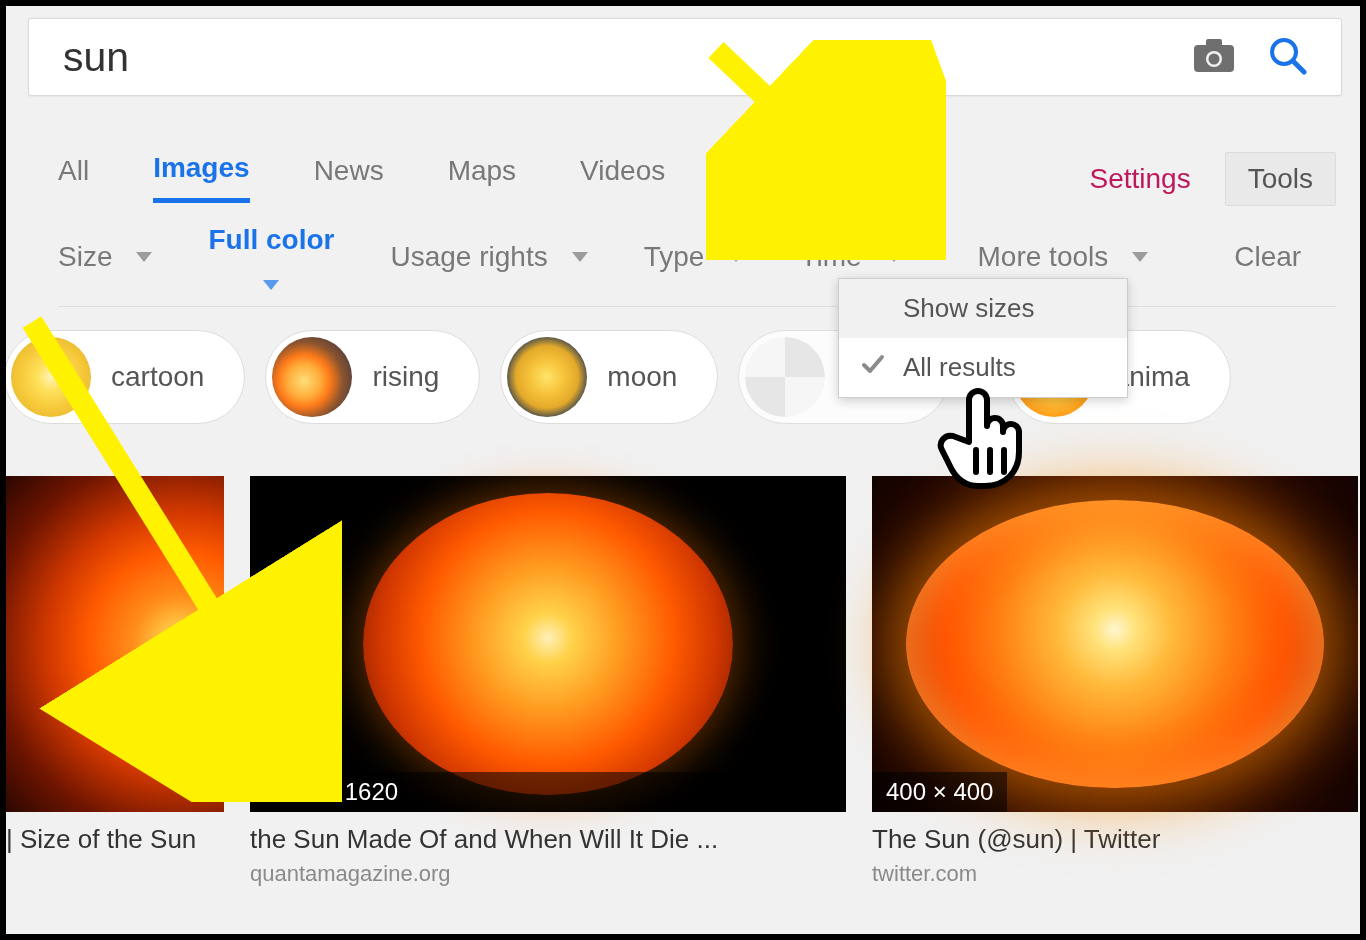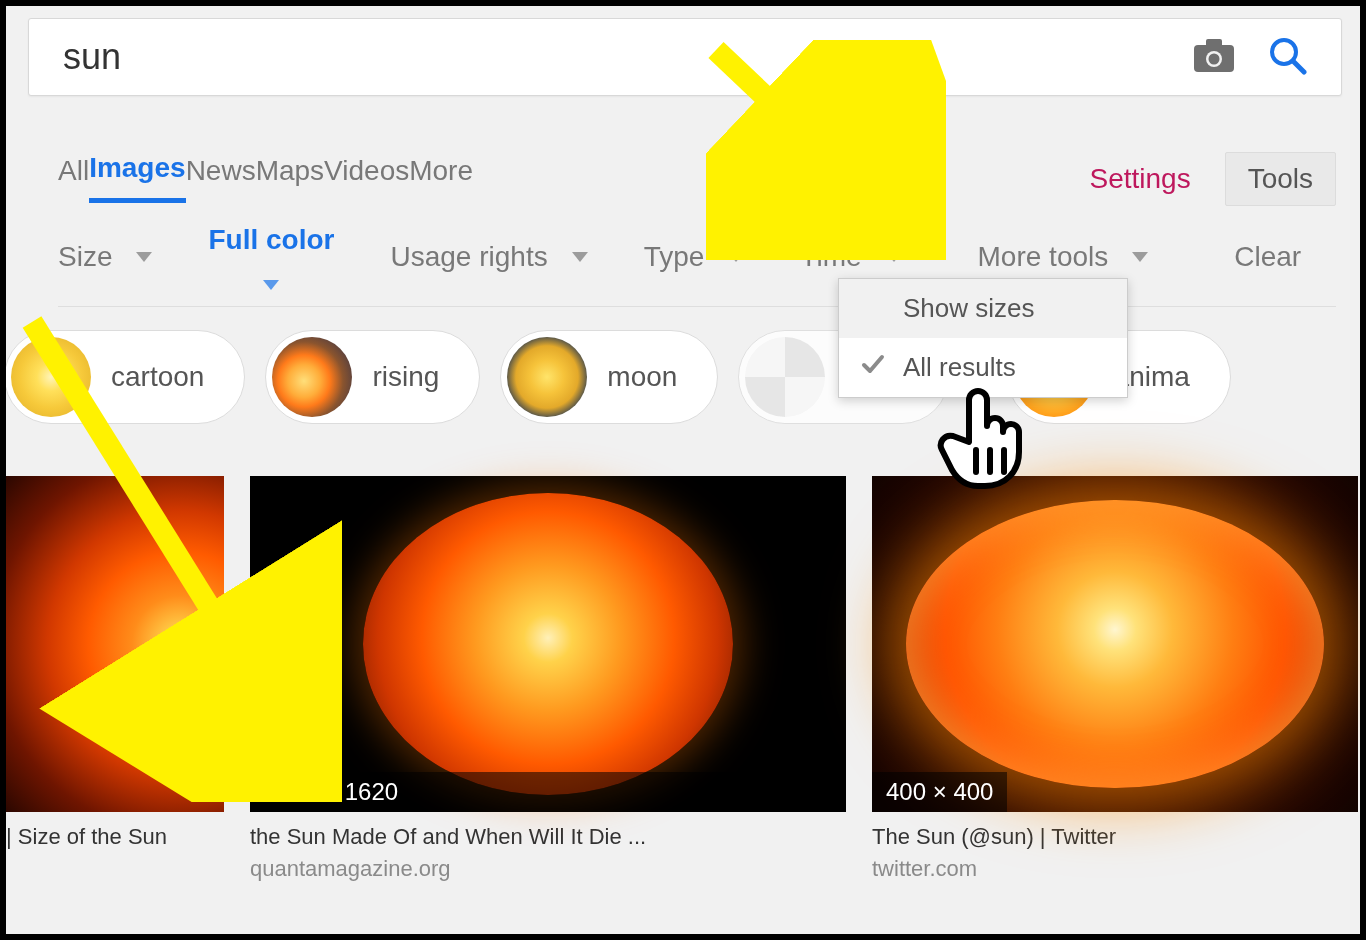--- a/index.html
+++ b/index.html
@@ -1,25 +1,25 @@
 <!DOCTYPE html>
 <html><head>
 <meta charset="utf-8">
 <style>
   * { box-sizing: border-box; margin: 0; padding: 0; }
   html, body { width: 1366px; height: 940px; font-family: Arial, Helvetica, sans-serif; background: #f1f1f1; }
   .frame { width: 1366px; height: 940px; border: 6px solid #000; background: #f1f1f1; position: relative; overflow: hidden; }
 
   
   .searchbox { position: absolute; left: 22px; top: 12px; width: 1314px; height: 78px; background: #fff; border: 1px solid #d8d8d8; border-radius: 3px; box-shadow: 0 1px 2px rgba(0,0,0,.05); display: flex; align-items: center; }
-  .searchbox input { flex: 1; border: none; outline: none; font-size: 36px; color: #333; padding: 0 34px; background: transparent; }
+  .searchbox input { flex: 1; border: none; outline: none; font-size: 41px; color: #333; padding: 0 34px; background: transparent; }
   .searchbox .icons { display: flex; align-items: center; gap: 32px; padding-right: 34px; }
 
   
-  .navtabs { position: absolute; left: 52px; top: 146px; display: flex; align-items: center; }
+  .navtabs { position: absolute; left: 52px; top: 146px; display: flex; align-items: center; gap: 64px; }
   .navtabs .tab { font-size: 28px; color: #787878; cursor: pointer; padding-bottom: 14px; }
   .navtabs .tab.active { color: #1a73e8; font-weight: 600; border-bottom: 5px solid #1a73e8; }
   .navtabs-right { position: absolute; right: 24px; top: 146px; display: flex; align-items: center; gap: 34px; }
   .navtabs-right .tab { font-size: 28px; color: #be185d; cursor: pointer; }
   .toolsbtn { background: #e9e9e9; border: 1px solid #dcdcdc; color: #555; font-size: 28px; padding: 10px 22px; border-radius: 2px; }
 
   
   .filters { position: absolute; left: 52px; top: 218px; right: 24px; display: flex; align-items: center; gap: 56px; padding-bottom: 16px; border-bottom: 1px solid #dedede; }
   .filters .f { font-size: 28px; color: #787878; cursor: pointer; display: inline-flex; align-items: center; gap: 24px; }
   .filters .f.active { color: #1a73e8; font-weight: 600; flex-direction: column; }
@@ -37,21 +37,21 @@
   .chips { position: absolute; left: 0; top: 324px; right: 0; display: flex; align-items: center; gap: 20px; padding: 0 0 0 0; }
   .chip { display: inline-flex; align-items: center; gap: 20px; background: #fff; border: 1px solid #dcdcdc; border-radius: 999px; padding: 6px 40px 6px 6px; cursor: pointer; }
   .chip .thumb { width: 80px; height: 80px; border-radius: 50%; }
   .chip .label { font-size: 28px; color: #555; }
 
   
   .results { position: absolute; left: 0; top: 470px; right: 0; display: flex; gap: 26px; align-items: flex-start; }
   .card { display: flex; flex-direction: column; }
   .card .imgwrap { position: relative; background: #000; }
   .card .dim { position: absolute; left: 0; right: 0; bottom: 0; background: rgba(0,0,0,.55); color: #fff; font-size: 24px; padding: 6px 14px; }
-  .card .title { font-size: 22px; color: #333; margin-top: 12px; }
+  .card .title { font-size: 26px; color: #333; margin-top: 12px; }
   .card .domain { font-size: 22px; color: #8a8a8a; margin-top: 6px; }
 
   
   .sun-half { width:100%; height:100%; background: radial-gradient(circle at 80% 50%, #fff3a0 0%, #ffcf4a 6%, #ff8c1a 20%, #ff5b00 38%, #d13800 55%, #6f1500 78%, #2b0700 100%); }
   .sun-center { width:100%; height:100%; display:flex; align-items:center; justify-content:center; background:#000; }
   .sun-center .ball { width: 62%; height: 90%; border-radius:50%; background: radial-gradient(circle at 50% 48%, #fff0b8 0%, #ffd24a 10%, #ff9a1f 30%, #ff5a00 52%, #cf3600 70%, #6e1600 90%); box-shadow: 0 0 40px 8px rgba(255,120,0,.35); }
   .sun-glow { width:100%; height:100%; display:flex; align-items:center; justify-content:center; background: radial-gradient(circle at 50% 50%, #5a1500 0%, #2a0800 70%, #120300 100%); }
   .sun-glow .ball { width: 86%; height: 86%; border-radius:50%; background: radial-gradient(circle at 50% 45%, #fff6d0 0%, #ffe27a 8%, #ffb93a 22%, #ff7e12 45%, #ff5200 65%, #d13500 85%); box-shadow: 0 0 60px 20px rgba(255,140,0,.55), inset 0 0 40px 10px rgba(255,200,80,.5); }
 
   

